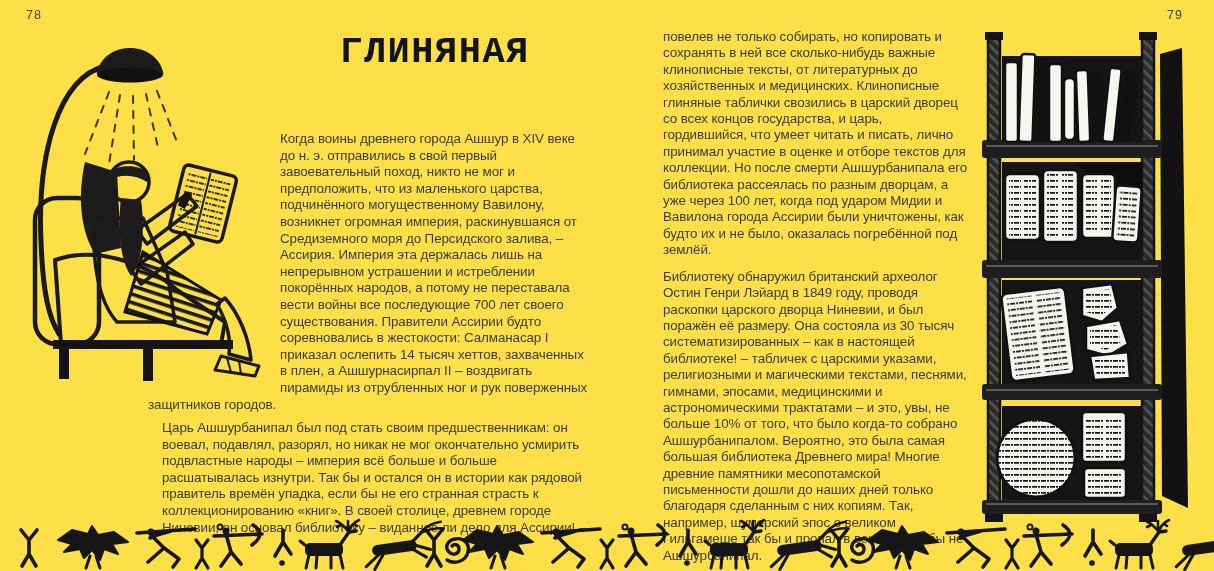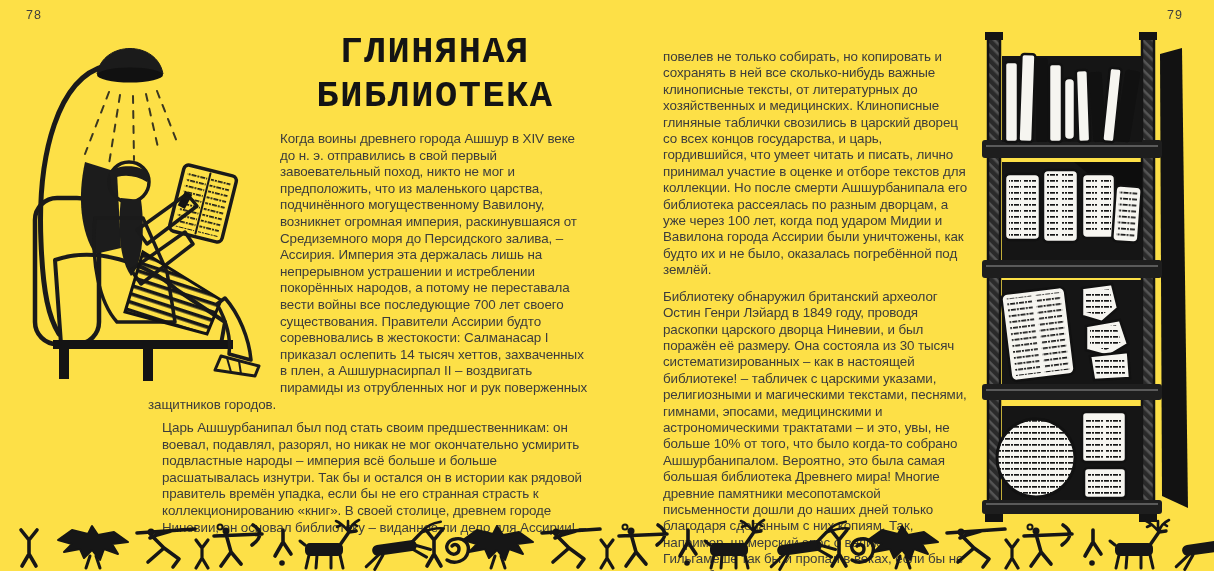--- a/index.html
+++ b/index.html
@@ -46,21 +46,21 @@
     font-size:13.4px;line-height:16.6px;
     letter-spacing:-0.1px;
     hyphens:auto;
   }
   .left-text p.p1{text-align:left;}
   .left-text p.p2{clear:left;text-align:left;margin-top:7px;padding-left:14px;}
 
   .right-text{
     position:absolute;left:663px;top:29px;width:306px;
   }
-  .right-text p{line-height:16.4px;margin-top:20px;}
+  .right-text p{line-height:16.4px;}
   .right-text p + p{margin-top:10px;}
 
   svg .ink{stroke:#1a1a1a;fill:none;stroke-linecap:round;stroke-linejoin:round;}
 </style>
 </head>
 <body>
 
 <div class="spread">
 
   <div class="pagenum left">78</div>
@@ -119,21 +119,20 @@
       <path d="M118,230 L196,278 L182,312 L100,290 Z" fill="url(#stripes)" stroke="#141414" stroke-width="3"></path>
       <path d="M192,282 C202,300 206,318 204,332 L226,338 C224,316 214,292 200,276 Z" fill="#fcfbf8" class="ink" stroke-width="3.5"></path>
       <path d="M196,334 L234,344 L230,354 L190,348 Z" fill="#fcfbf8" class="ink" stroke-width="3"></path>
       <line x1="202" y1="336" x2="206" y2="350" class="ink" stroke-width="2"></line>
       <line x1="214" y1="339" x2="216" y2="352" class="ink" stroke-width="2"></line>
     </g>
   </svg>
 
   <div class="chapter-title">
     <div>ГЛИНЯНАЯ</div>
-    <div>БИБЛИОТЕКА</div>
   </div>
 
   <div class="left-text">
     <div class="shape"></div>
     <p class="p1">Когда воины древнего города Ашшур в XIV веке до н. э. отправились в свой первый завоевательный поход, никто не мог и предположить, что из маленького царства, подчинённого могущественному Вавилону, возникнет огромная империя, раскинувшаяся от Средиземного моря до Персидского залива, – Ассирия. Империя эта держалась лишь на непрерывном устрашении и истреблении покорённых народов, а потому не переставала вести войны все последующие 700 лет своего существования. Правители Ассирии будто соревновались в жестокости: Салманасар I приказал ослепить 14 тысяч хеттов, захваченных в плен, а Ашшурнасирпал II – воздвигать пирамиды из отрубленных ног и рук поверженных защитников городов.</p>
     <p class="p2">Царь Ашшурбанипал был под стать своим предшественникам: он воевал, подавлял, разорял, но никак не мог окончательно усмирить подвластные народы – империя всё больше и больше расшатывалась изнутри. Так бы и остался он в истории как рядовой правитель времён упадка, если бы не его странная страсть к коллекционированию «книг». В своей столице, древнем городе Ниневии, он основал библиотеку – виданное ли дело для Ассирии! –</p>
   </div>
 
   <div class="right-text">
     <p>повелев не только собирать, но копировать и сохранять в ней все сколько-нибудь важные клинописные тексты, от литературных до хозяйственных и медицинских. Клинописные глиняные таблички свозились в царский дворец со всех концов государства, и царь, гордившийся, что умеет читать и писать, лично принимал участие в оценке и отборе текстов для коллекции. Но после смерти Ашшурбанипала его библиотека рассеялась по разным дворцам, а уже через 100 лет, когда под ударом Мидии и Вавилона города Ассирии были уничтожены, как будто их и не было, оказалась погребённой под землёй.</p>

